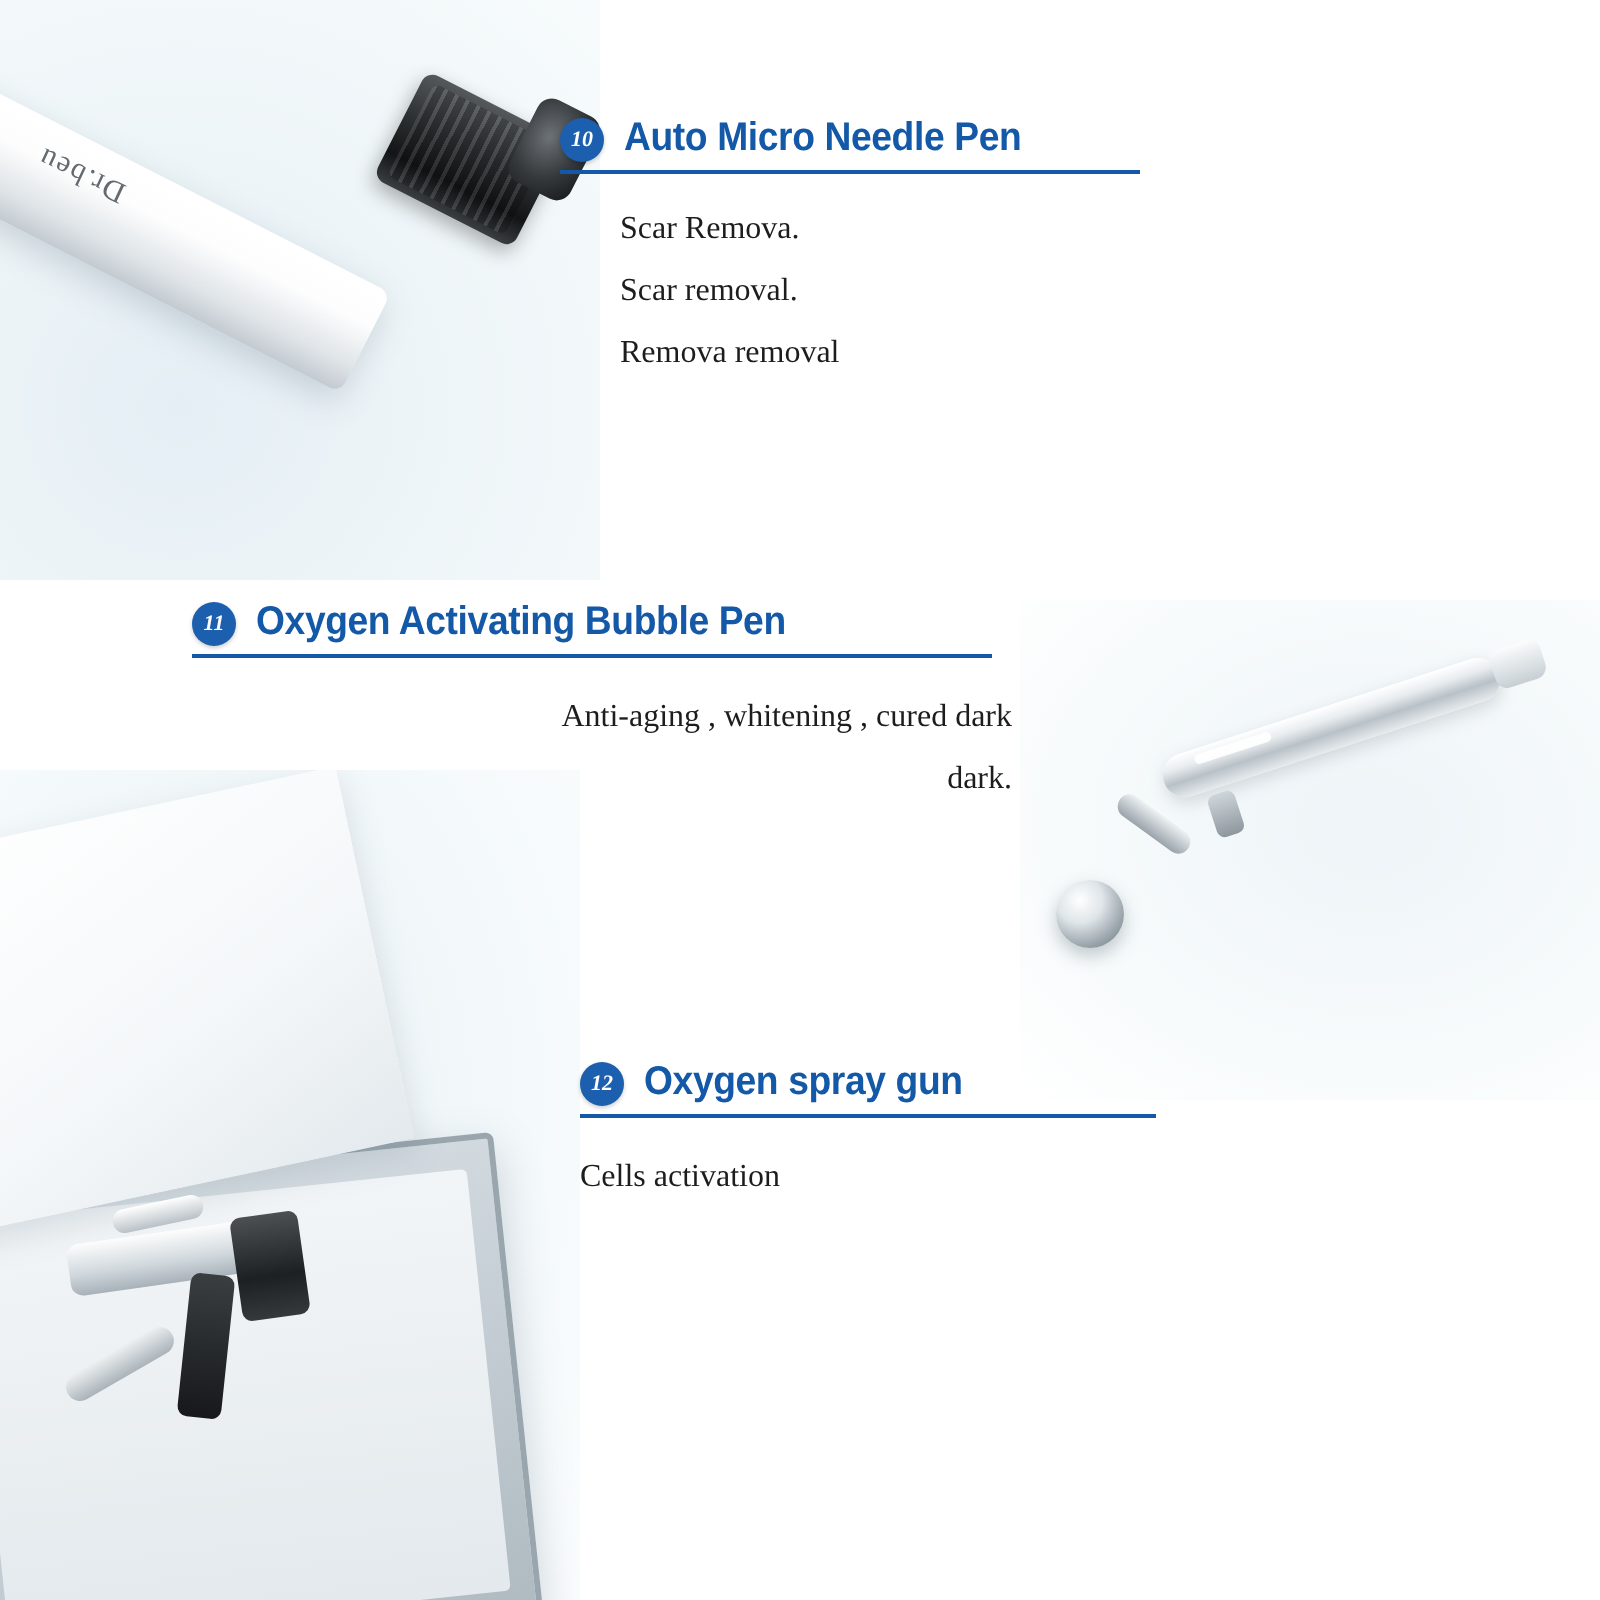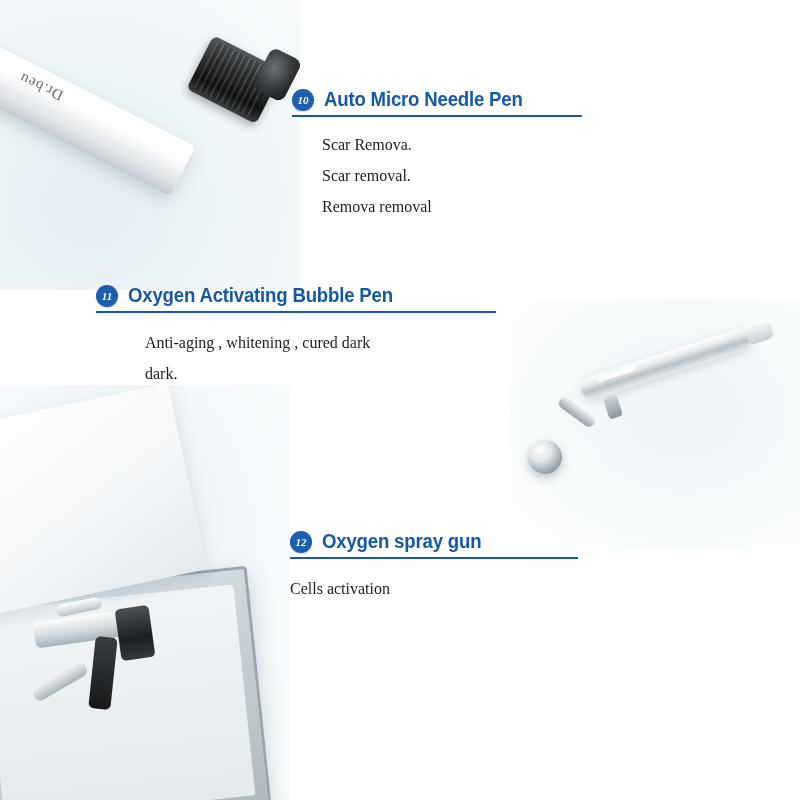--- a/index.html
+++ b/index.html
@@ -245,28 +245,28 @@
     margin-top: 4px;
   }
   .body-text {
     font-family: "Liberation Serif", serif;
     font-size: 16px;
     color: #1d1d1d;
     line-height: 1.95;
   }
 
   
-  .block-10 { left: 292px; top: 58px; width: 300px; margin-top: 30px; }
+  .block-10 { left: 280px; top: 58px; width: 300px; }
   .block-10 .rule { width: 290px; }
   .block-10 .body-text { margin-left: 30px; margin-top: 12px; }
 
   
-  .block-11 { left: 96px; top: 284px; width: 410px; }
+  .block-11 { left: 96px; top: 300px; width: 410px; }
   .block-11 .rule { width: 400px; }
-  .block-11 .body-text { margin-left: 49px; margin-top: 14px; }
+  .block-11 .body-text { margin-left: 49px; margin-top: 14px; text-align: right; }
 
   
   .block-12 { left: 290px; top: 530px; width: 300px; }
   .block-12 .rule { width: 288px; }
   .block-12 .body-text { margin-top: 14px; }
 </style>
 </head>
 <body>
 
 <div class="page">

